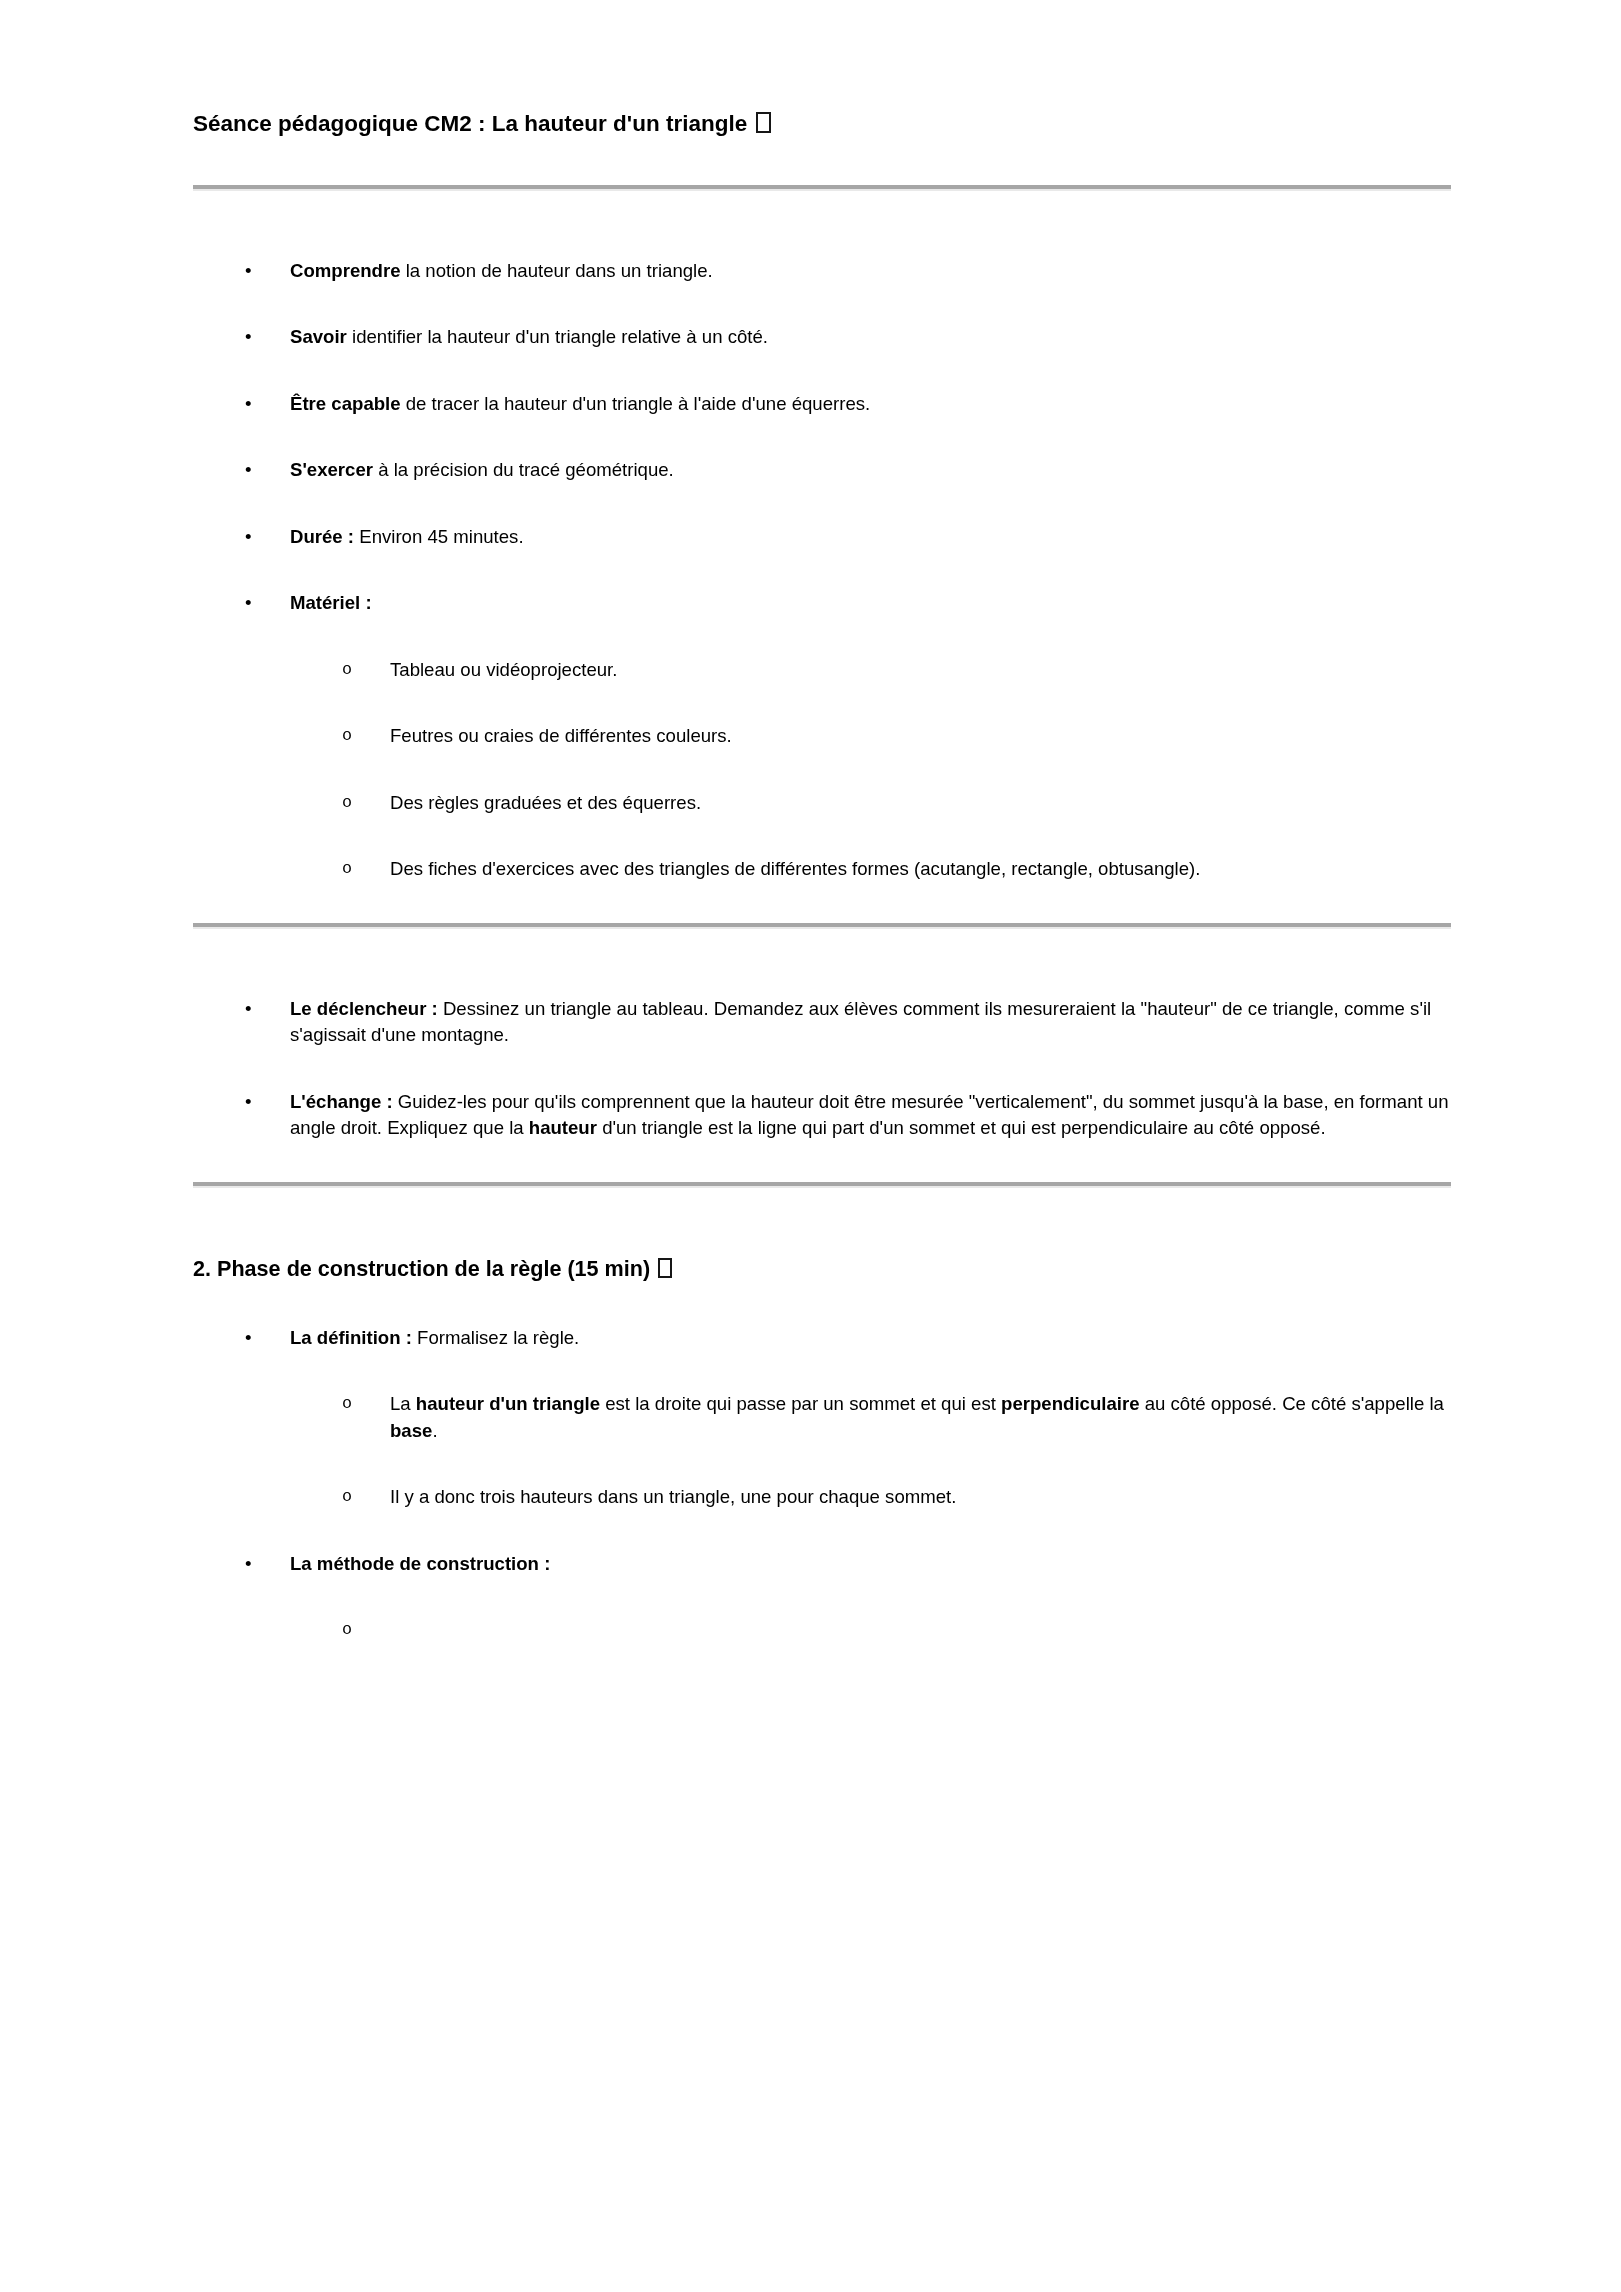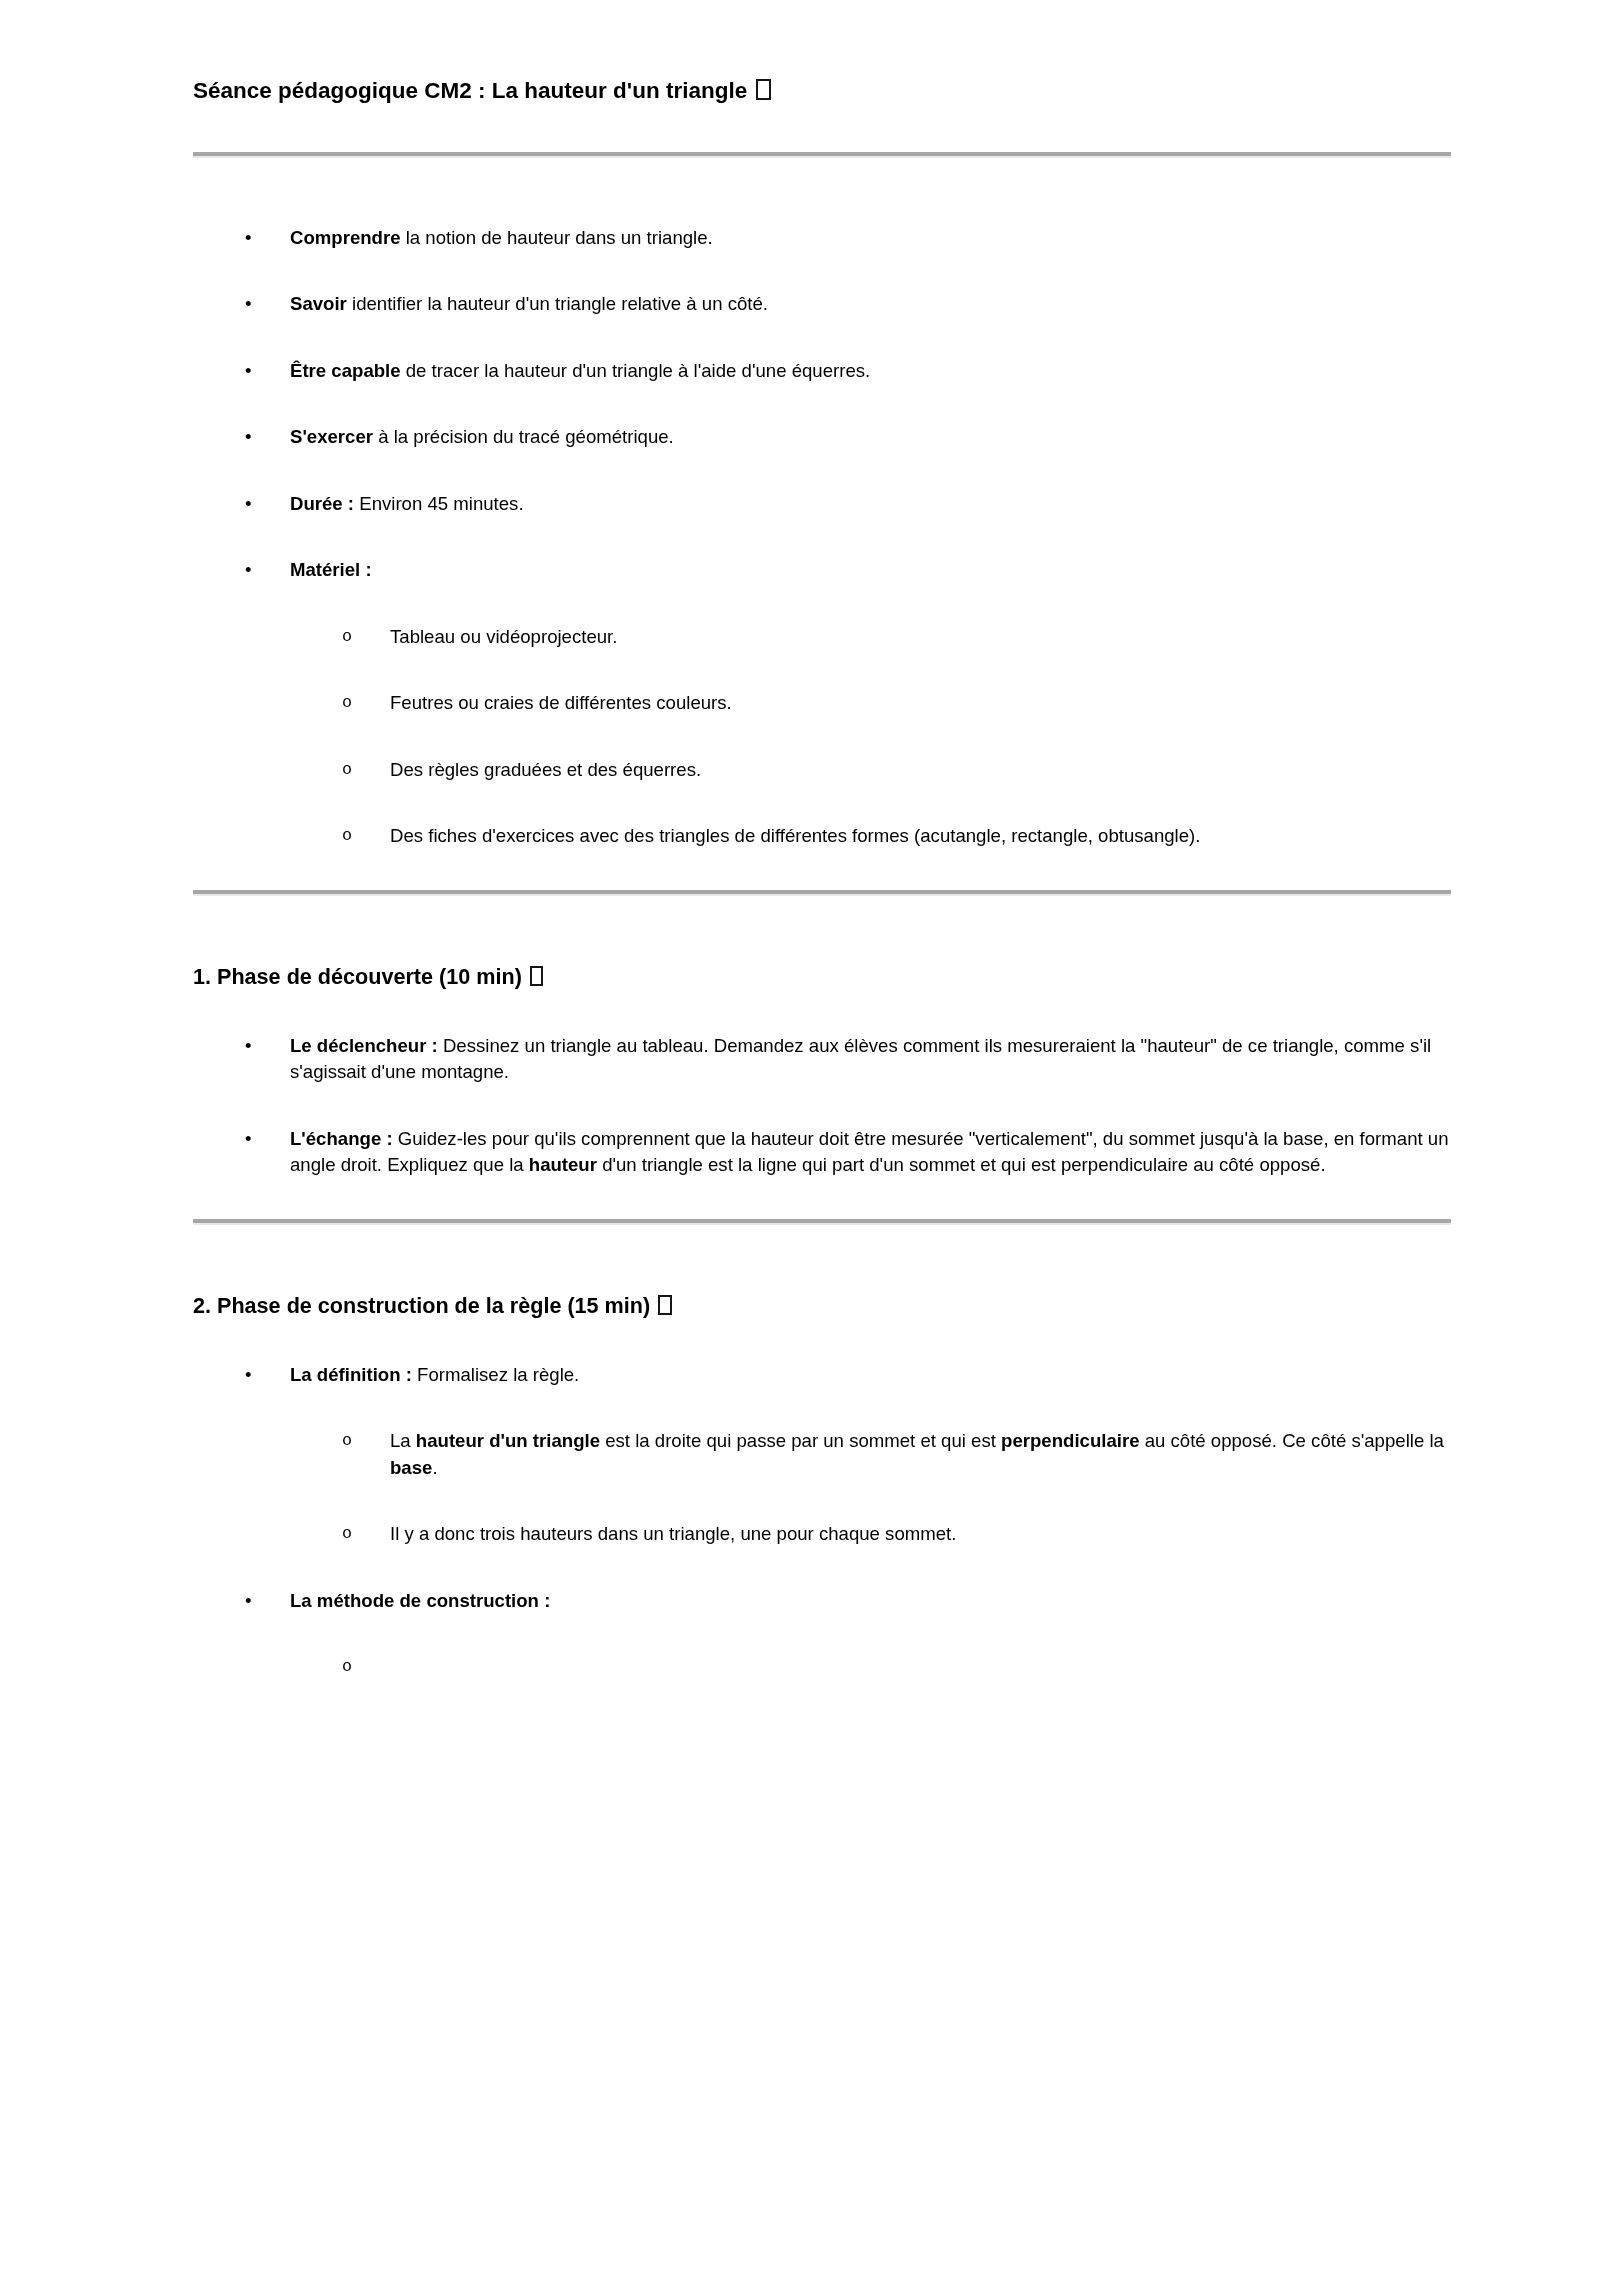--- a/index.html
+++ b/index.html
@@ -11,21 +11,21 @@
     width: 1621px;
     height: 2293px;
     font-family: "Liberation Sans", sans-serif;
     color: #000000;
     overflow: hidden;
   }
   .page {
     box-sizing: border-box;
     width: 1621px;
     height: 1723px;
-    padding: 76px 171px 0 193px;
+    padding: 109px 171px 0 193px;
   }
   .content {
     width: 1258px;
   }
   h1.doc-title {
     font-size: 22.5px;
     line-height: 29px;
     font-weight: bold;
     margin: 0 0 47px 0;
   }
@@ -113,21 +113,20 @@
       <li class="li li1"><span class="marker">•</span><span><b>Matériel :</b></span></li>
       <li class="li li2"><span class="marker">o</span><span><span>Tableau ou vidéoprojecteur.</span></span></li>
       <li class="li li2"><span class="marker">o</span><span><span>Feutres ou craies de différentes couleurs.</span></span></li>
       <li class="li li2"><span class="marker">o</span><span><span>Des règles graduées et des équerres.</span></span></li>
       <li class="li li2"><span class="marker">o</span><span><span>Des fiches d'exercices avec des triangles de différentes formes (acutangle, rectangle, obtusangle).</span></span></li>
     </ul>
 
     <div class="hrule"></div>
 
 
-    <h3 class="sub-heading"><span><b>1. Phase de découverte (10 min)</b></span><span class="tofu"></span></h3>
 
     <ul class="list">
       <li class="li li1"><span class="marker">•</span><span><b>Le déclencheur :</b><span> Dessinez un triangle au tableau. Demandez aux élèves comment ils mesureraient la "hauteur" de ce triangle, comme s'il s'agissait d'une montagne.</span></span></li>
       <li class="li li1"><span class="marker">•</span><span><b>L'échange :</b><span> Guidez-les pour qu'ils comprennent que la hauteur doit être mesurée "verticalement", du sommet jusqu'à la base, en formant un angle droit. Expliquez que la </span><b>hauteur</b><span> d'un triangle est la ligne qui part d'un sommet et qui est perpendiculaire au côté opposé.</span></span></li>
     </ul>
 
     <div class="hrule"></div>
 
     <h3 class="sub-heading"><span><b>2. Phase de construction de la règle (15 min)</b></span><span class="tofu"></span></h3>
 

